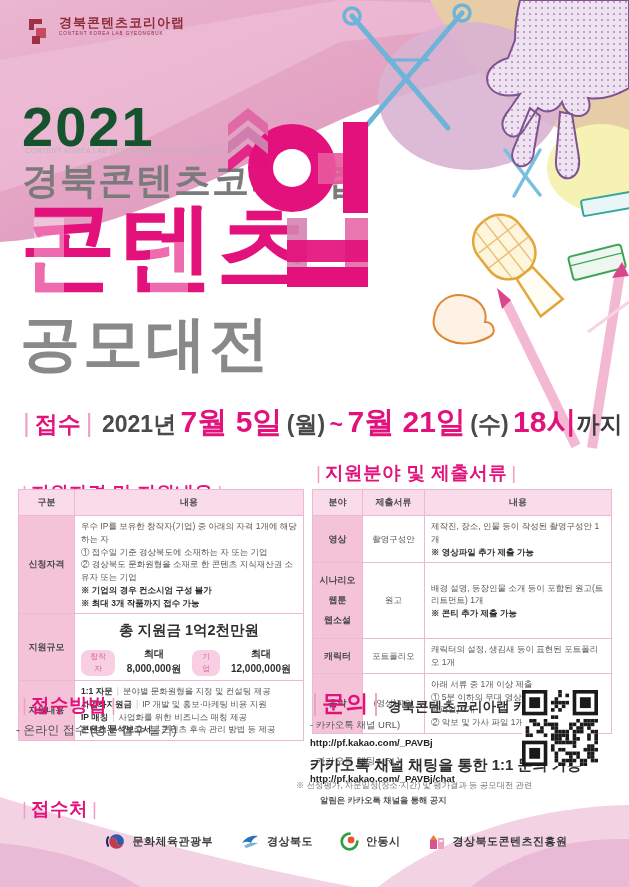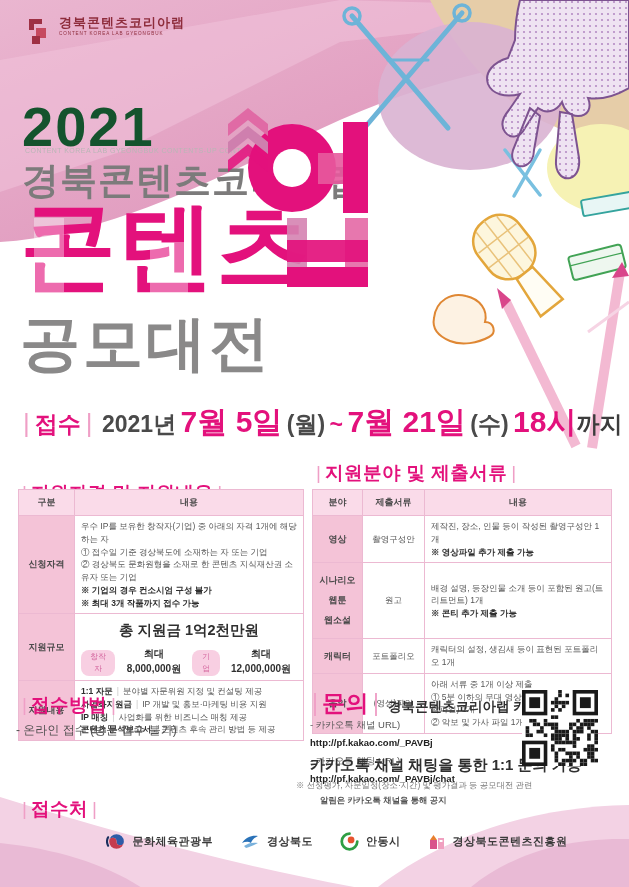--- a/index.html
+++ b/index.html
@@ -241,21 +241,21 @@
             <span class="pill">창작자</span>
             <span class="amt">최대 8,000,000원</span>
             <span class="pill">기업</span>
             <span class="amt">최대 12,000,000원</span>
           </div>
         </td>
       </tr>
       <tr>
         <th>지원내용</th>
         <td>
-          <div class="item"><span class="term">1:1 자문</span><span class="sep">|</span><span>분야별 자문위원 지정 및 컨설팅 제공</span></div>
+          <div class="item"><span class="term">1:1 자문</span><span class="sep">|</span><span>분야별 문화원형을 지정 및 컨설팅 제공</span></div>
           <div class="item"><span class="term">사업화지원금</span><span class="sep">|</span><span>IP 개발 및 홍보·마케팅 비용 지원</span></div>
           <div class="item"><span class="term">IP 매칭</span><span class="sep">|</span><span>사업화를 위한 비즈니스 매칭 제공</span></div>
           <div class="item"><span class="term">콘텐츠 분석보고서</span><span class="sep">|</span><span>콘텐츠 후속 관리 방법 등 제공</span></div>
         </td>
       </tr>
     </tbody>
   </table>
 
   <div class="abs sec-title" style="left:312px;top:460px;">
     <span class="bar">|</span><span class="txt">지원분야 및 제출서류</span><span class="bar">|</span>

